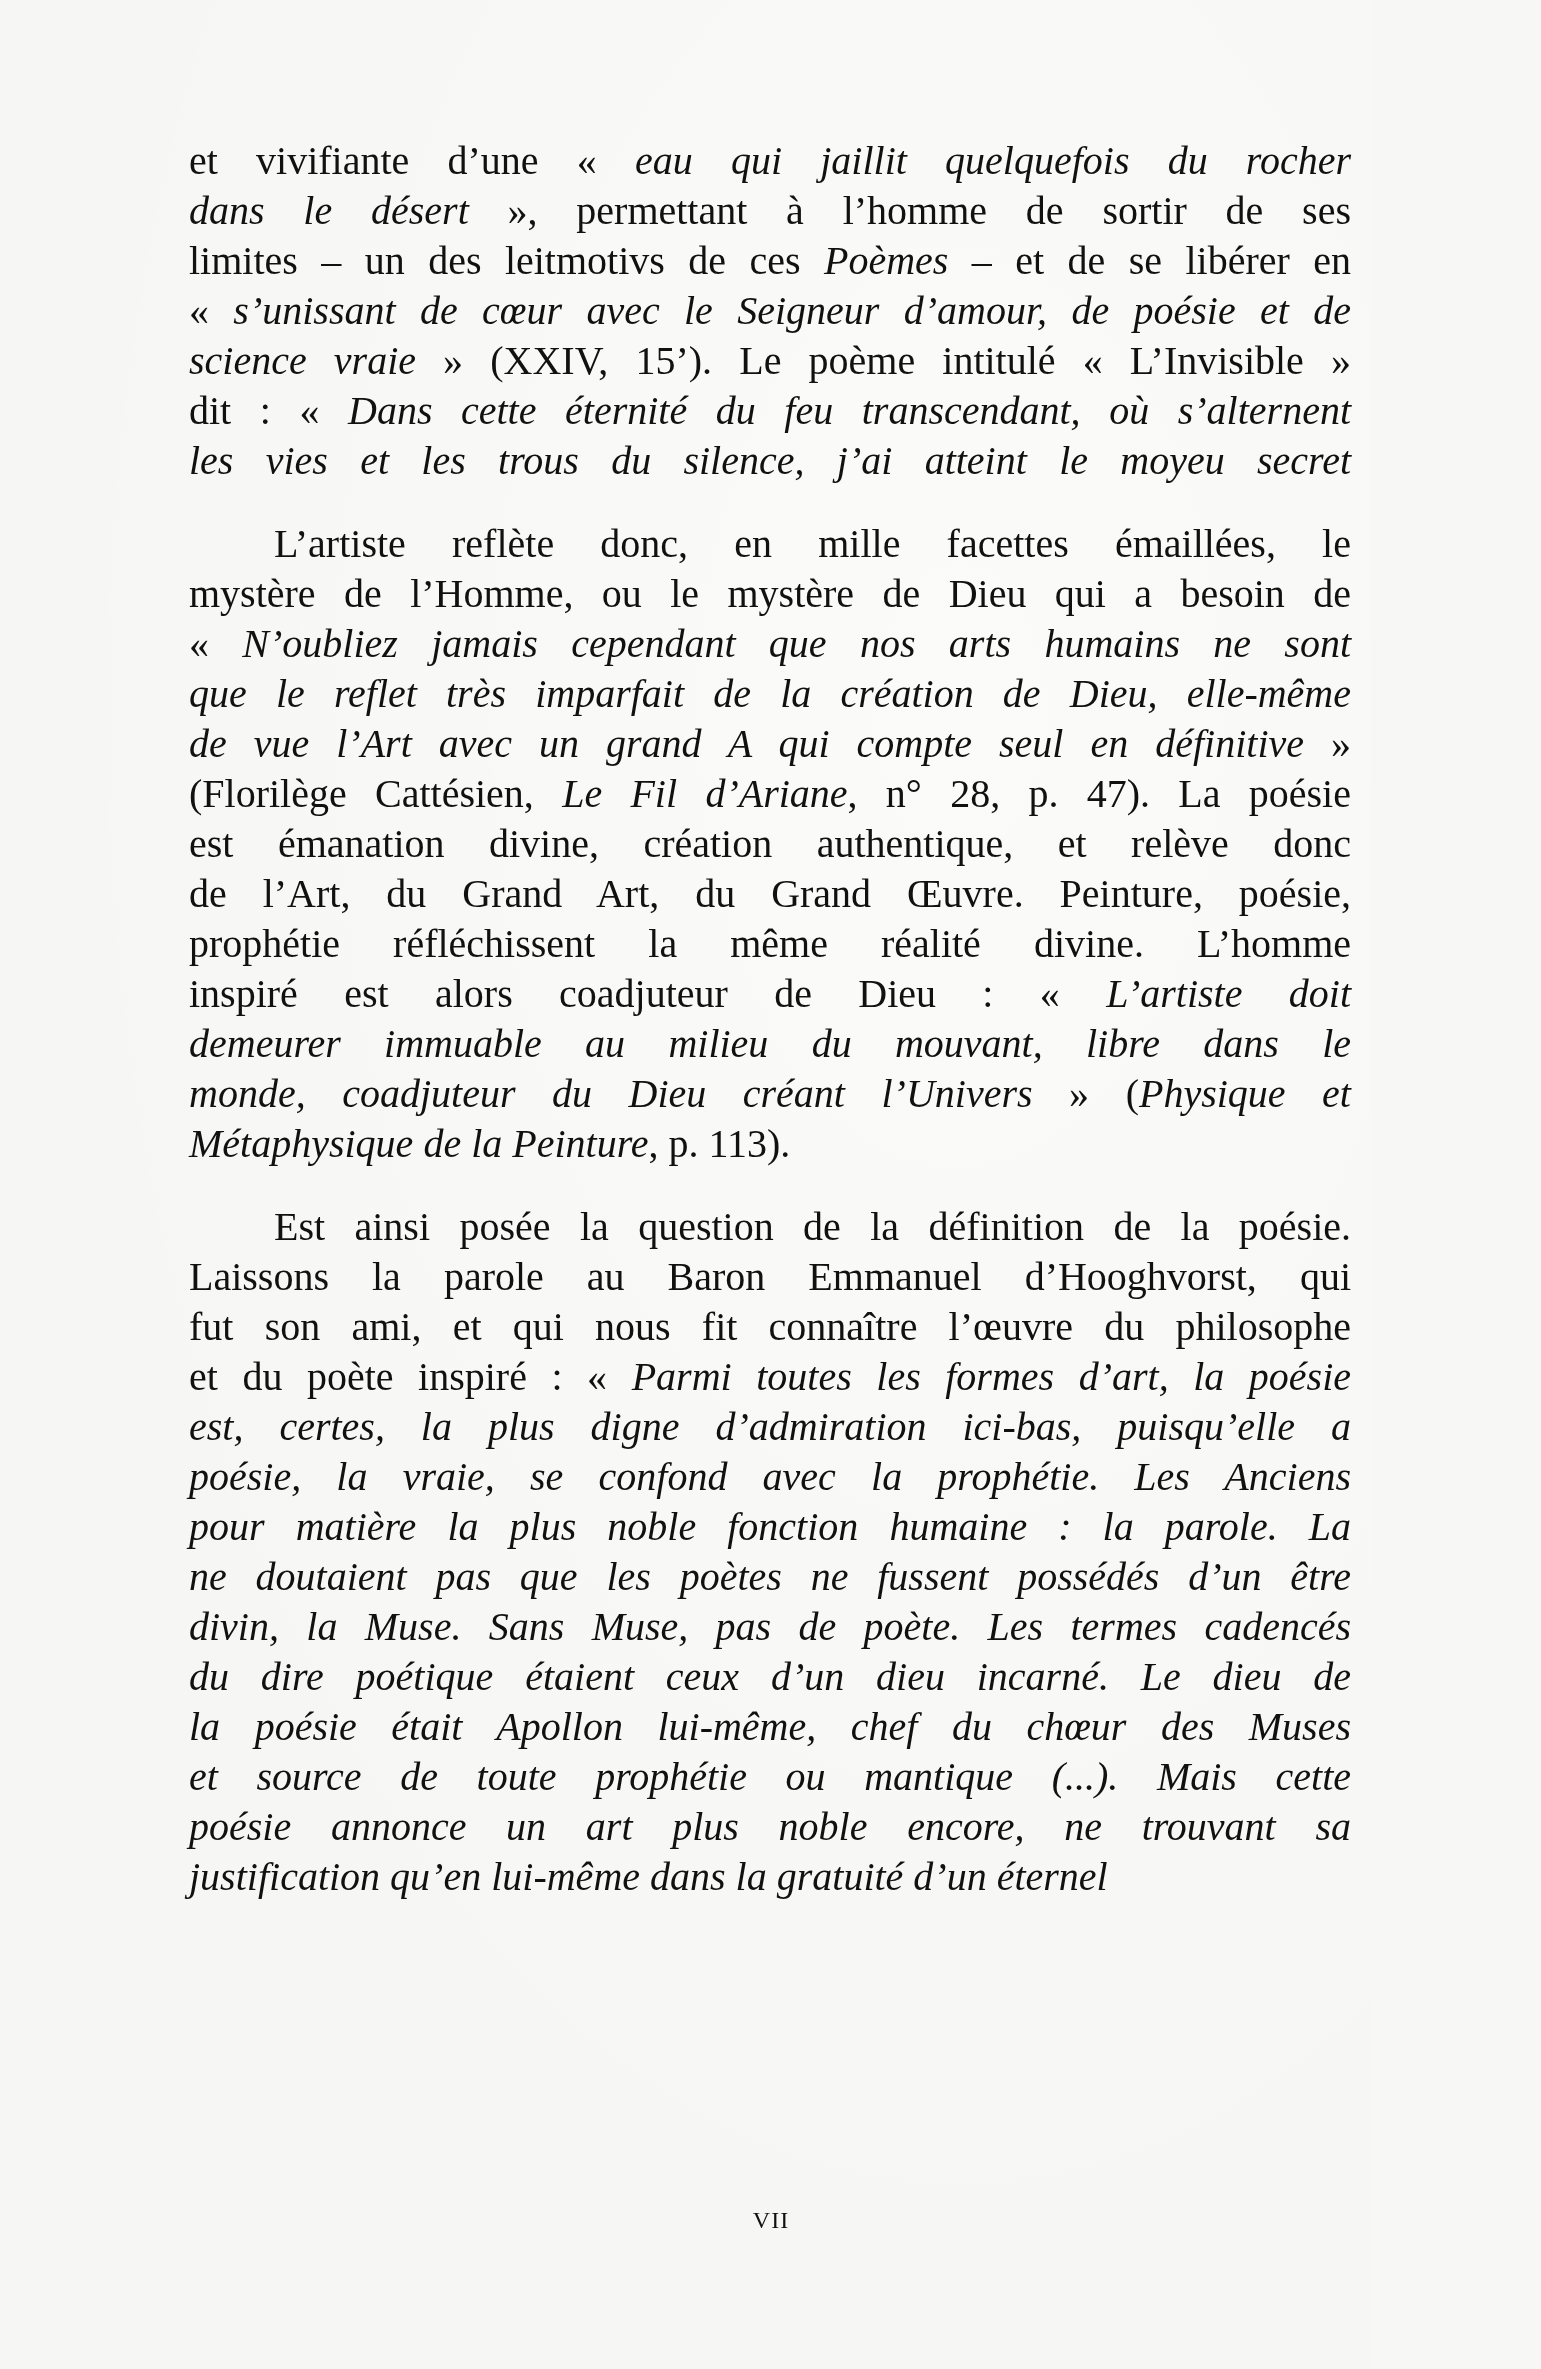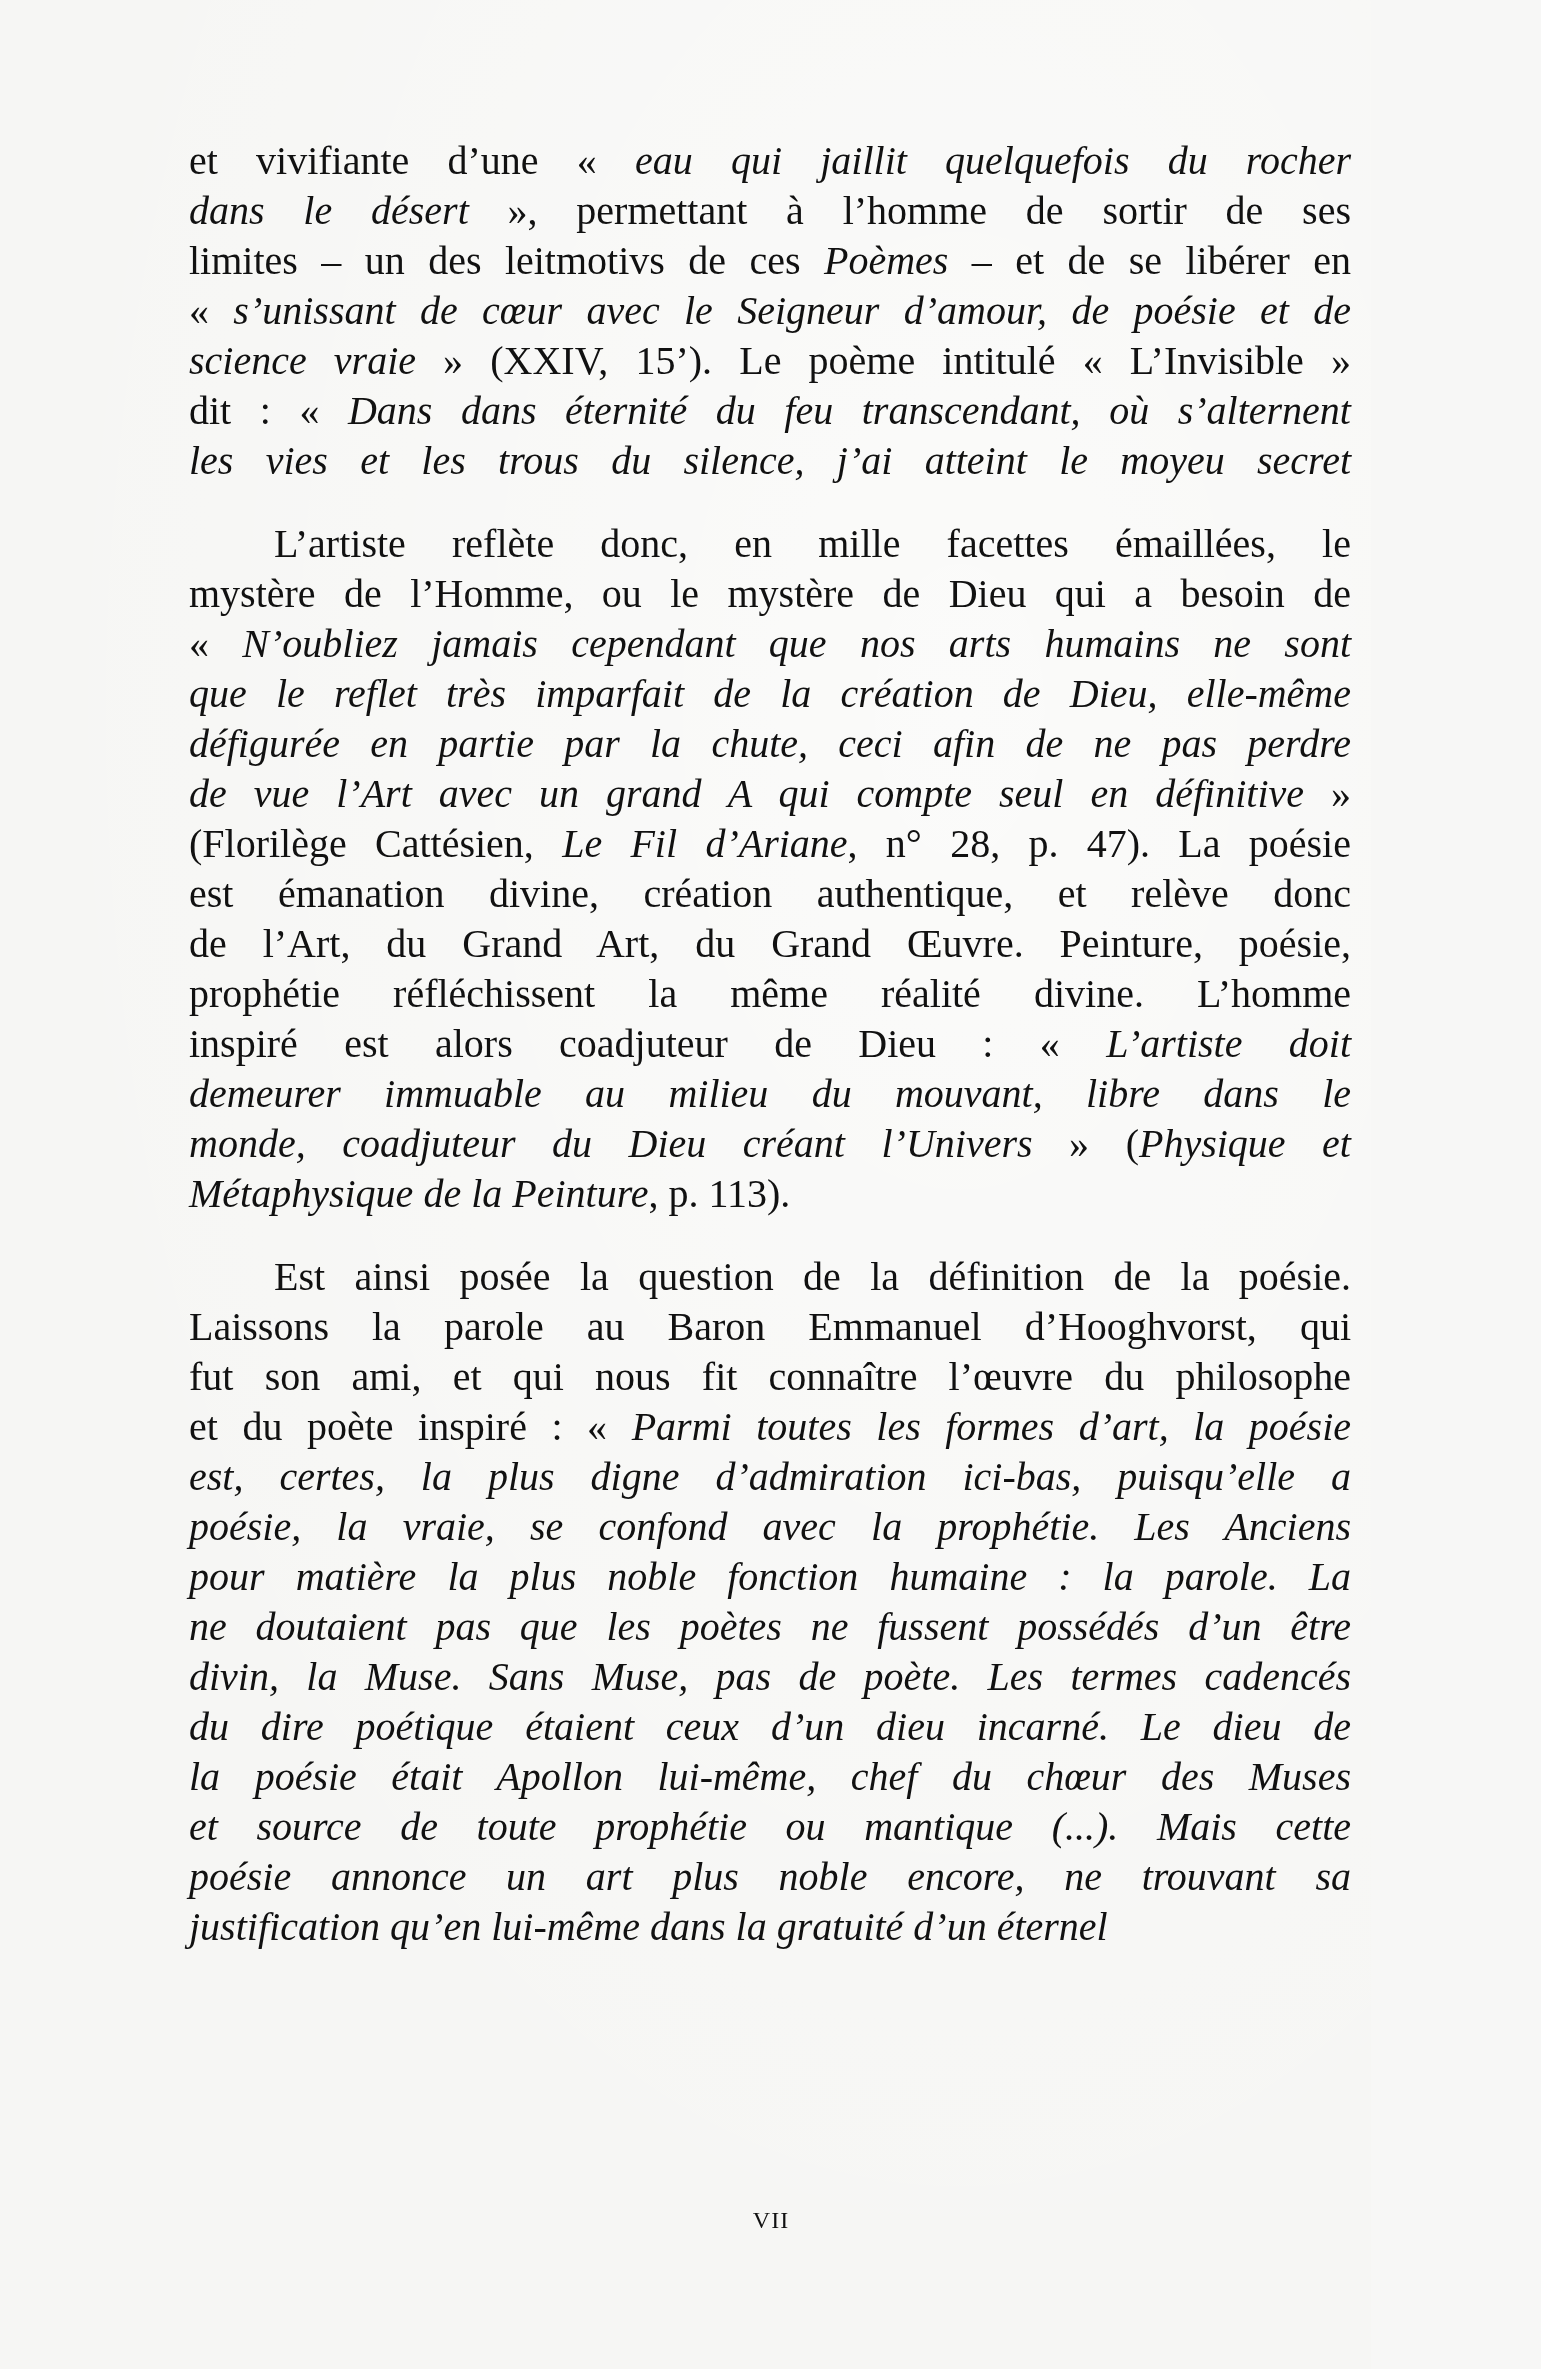--- a/index.html
+++ b/index.html
@@ -66,30 +66,29 @@
 <body>
 
 <div class="page">
   <div class="text-block" id="text-block">
       <div>
         <span class="line"><span>et vivifiante d’une « </span><i>eau qui jaillit quelquefois du rocher</i></span>
         <span class="line"><i>dans le désert</i><span> », permettant à l’homme de sortir de ses</span></span>
         <span class="line"><span>limites – un des leitmotivs de ces </span><i>Poèmes</i><span> – et de se libérer en</span></span>
         <span class="line"><span>« </span><i>s’unissant de cœur avec le Seigneur d’amour, de poésie et de</i></span>
         <span class="line"><i>science vraie</i><span> » (XXIV, 15’). Le poème intitulé « L’Invisible »</span></span>
-        <span class="line"><span>dit : « </span><i>Dans dans éternité du feu transcendant, où s’alternent</i></span>
+        <span class="line"><span>dit : « </span><i>Dans cette éternité du feu transcendant, où s’alternent</i></span>
         <span class="line"><i>les vies et les trous du silence, j’ai atteint le moyeu secret</i></span>
       </div>
       <span class="para-gap"></span>
       <div>
         <span class="line indent"><span>L’artiste reflète donc, en mille facettes émaillées, le</span></span>
         <span class="line"><span>mystère de l’Homme, ou le mystère de Dieu qui a besoin de</span></span>
         <span class="line"><span>« </span><i>N’oubliez jamais cependant que nos arts humains ne sont</i></span>
         <span class="line"><i>que le reflet très imparfait de la création de Dieu, elle-même</i></span>
-        <span class="line"><i>défigurée en partie par la chute, ceci afin de ne pas perdre</i></span>
         <span class="line"><i>de vue l’Art avec un grand A qui compte seul en définitive</i><span> »</span></span>
         <span class="line"><span>(Florilège Cattésien, </span><i>Le Fil d’Ariane</i><span>, n° 28, p. 47). La poésie</span></span>
         <span class="line"><span>est émanation divine, création authentique, et relève donc</span></span>
         <span class="line"><span>de l’Art, du Grand Art, du Grand Œuvre. Peinture, poésie,</span></span>
         <span class="line"><span>prophétie réfléchissent la même réalité divine. L’homme</span></span>
         <span class="line"><span>inspiré est alors coadjuteur de Dieu : « </span><i>L’artiste doit</i></span>
         <span class="line"><i>demeurer immuable au milieu du mouvant, libre dans le</i></span>
         <span class="line"><i>monde, coadjuteur du Dieu créant l’Univers</i><span> » (</span><i>Physique et</i></span>
         <span class="line last"><i>Métaphysique de la Peinture</i><span>, p. 113).</span></span>
       </div>

